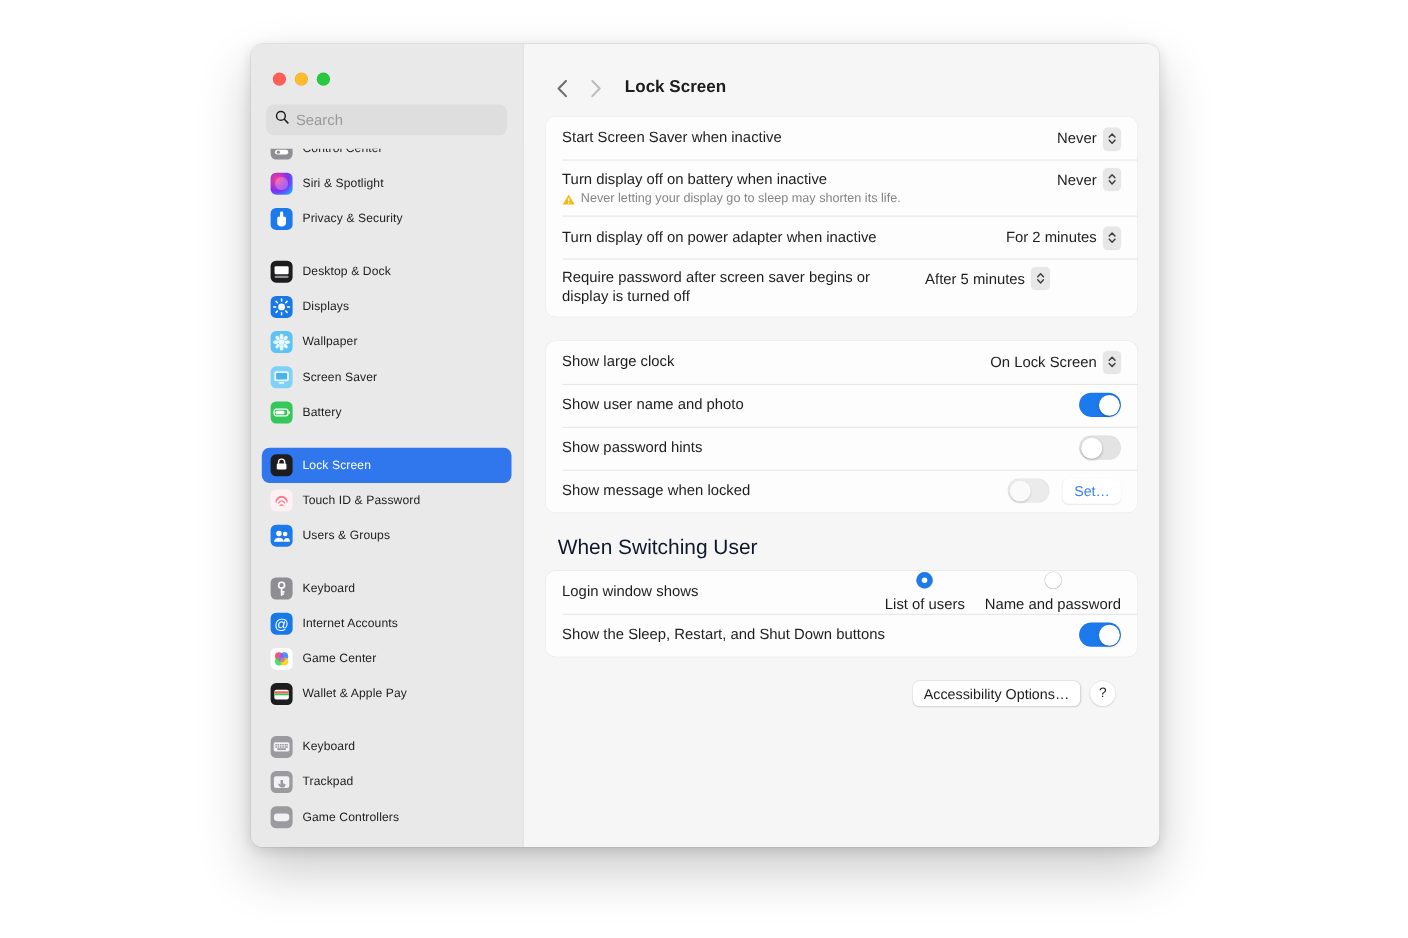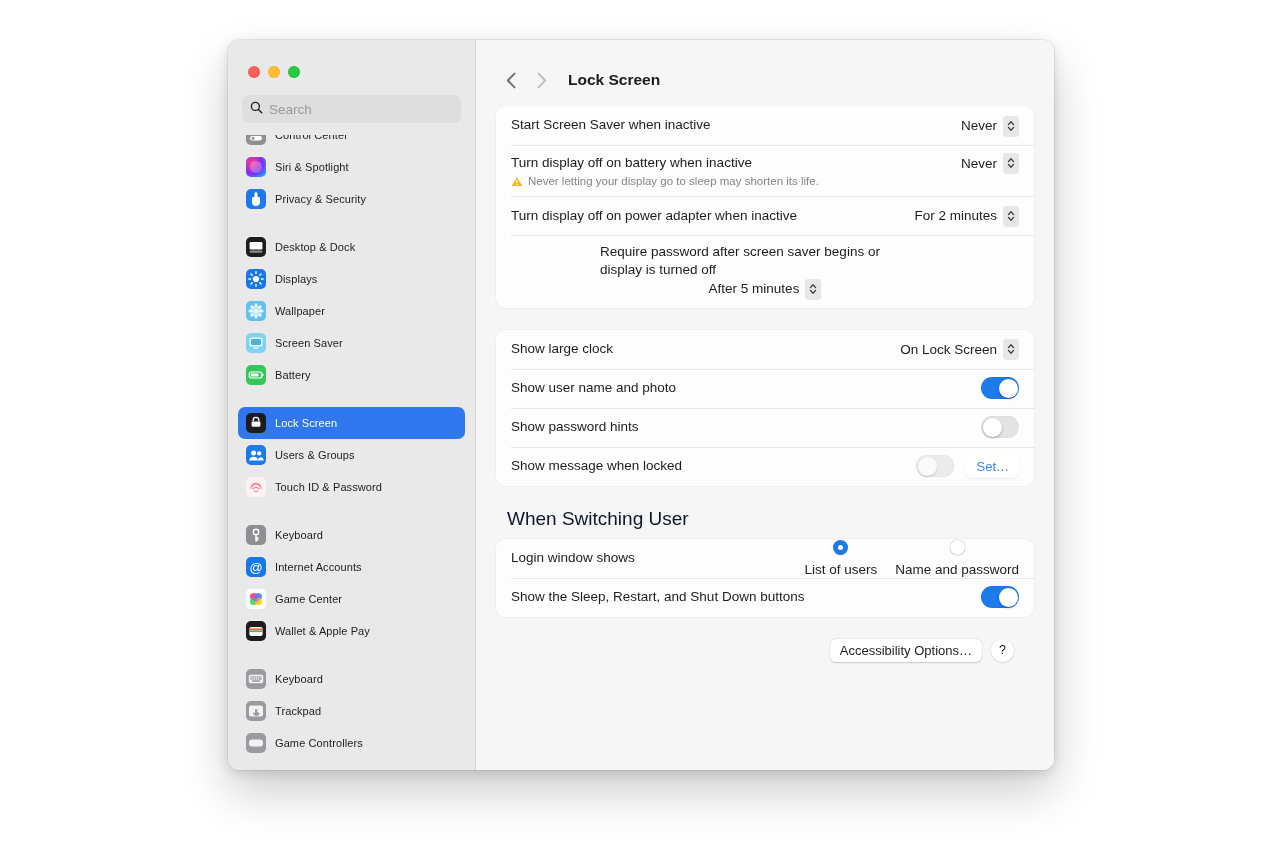--- a/index.html
+++ b/index.html
@@ -410,42 +410,42 @@
                   <circle cx="7.2" cy="15.2" r=".75"></circle>
                   <circle cx="9.1" cy="15.2" r=".75"></circle>
                   <circle cx="11" cy="15.2" r=".75"></circle>
                   <circle cx="12.9" cy="15.2" r=".75"></circle>
                 </g>
               </svg>
             </div>
             <span class="nav-label">Lock Screen</span>
           </div>
           <div class="nav-item">
-            <div class="app-icon" style="background: rgb(28, 122, 237);">
-              <svg width="20" height="20" viewBox="0 0 20 20" style="display:block">
-                <circle cx="7.6" cy="8" r="2.5" fill="#fff"></circle>
-                <circle cx="13.2" cy="8.4" r="2.1" fill="#fff"></circle>
-                <path d="M3.2 15.5c0-2.3 2-3.7 4.4-3.7s4.4 1.4 4.4 3.7z" fill="#fff"></path>
-                <path d="M12 15.5c0-1.9 1.1-3.3 3-3.3 1.5 0 2.6 1 2.6 3.3z" fill="#fff"></path>
-              </svg>
-            </div>
-            <span class="nav-label">Users &amp; Groups</span>
-          </div>
-          <div class="nav-item">
             <div class="app-icon" style="background: rgb(253, 241, 243);">
               <svg width="20" height="20" viewBox="0 0 20 20" style="display:block">
                 <g fill="none" stroke="#ef7d92" stroke-width="1.1" stroke-linecap="round">
                   <path d="M6.2 9.4a4.2 4.2 0 017.6 0"></path>
                   <path d="M7.2 12.2a3 3 0 015.6 0"></path>
                   <path d="M8.6 14.6a1.8 1.8 0 012.8 0"></path>
                   <path d="M5 11.4c0-3 2.2-5.2 5-5.2s5 2.2 5 5.2"></path>
                 </g>
               </svg>
             </div>
             <span class="nav-label">Touch ID &amp; Password</span>
+          </div>
+          <div class="nav-item">
+            <div class="app-icon" style="background: rgb(28, 122, 237);">
+              <svg width="20" height="20" viewBox="0 0 20 20" style="display:block">
+                <circle cx="7.6" cy="8" r="2.5" fill="#fff"></circle>
+                <circle cx="13.2" cy="8.4" r="2.1" fill="#fff"></circle>
+                <path d="M3.2 15.5c0-2.3 2-3.7 4.4-3.7s4.4 1.4 4.4 3.7z" fill="#fff"></path>
+                <path d="M12 15.5c0-1.9 1.1-3.3 3-3.3 1.5 0 2.6 1 2.6 3.3z" fill="#fff"></path>
+              </svg>
+            </div>
+            <span class="nav-label">Users &amp; Groups</span>
           </div>
           <div class="nav-gap"></div>
           <div class="nav-item">
             <div class="app-icon" style="background: rgb(142, 142, 147);">
               <svg width="20" height="20" viewBox="0 0 20 20" style="display:block">
                 <circle cx="10" cy="7" r="2.7" fill="none" stroke="#fff" stroke-width="1.5"></circle>
                 <path d="M10 9.7v6.4M10 13h2.2M10 15h1.8" stroke="#fff" stroke-width="1.5" stroke-linecap="round"></path>
               </svg>
             </div>
             <span class="nav-label">Keyboard</span>
@@ -586,21 +586,21 @@
                 <span class="chev-box">
                   <svg width="8" height="12" viewBox="0 0 8 12">
                     <polyline points="1.4,4.6 4,1.8 6.6,4.6" fill="none" stroke="#3c3c43" stroke-width="1.3" stroke-linecap="round" stroke-linejoin="round"></polyline>
                     <polyline points="1.4,7.4 4,10.2 6.6,7.4" fill="none" stroke="#3c3c43" stroke-width="1.3" stroke-linecap="round" stroke-linejoin="round"></polyline>
                   </svg>
                 </span>
               </div>
             </div>
           </div>
           <div class="row stacked">
-            <div class="row-top" style="display: flex; align-items: center; width: 100%; flex-direction: column;">
+            <div class="row-top" style="display: flex; align-items: flex-start; width: 100%;">
               <div class="row-label" style="max-width: 330px;">Require password after screen saver begins or display is turned off</div>
               <div class="popup">
                 <span>After 5 minutes</span>
                 <span class="chev-box">
                   <svg width="8" height="12" viewBox="0 0 8 12">
                     <polyline points="1.4,4.6 4,1.8 6.6,4.6" fill="none" stroke="#3c3c43" stroke-width="1.3" stroke-linecap="round" stroke-linejoin="round"></polyline>
                     <polyline points="1.4,7.4 4,10.2 6.6,7.4" fill="none" stroke="#3c3c43" stroke-width="1.3" stroke-linecap="round" stroke-linejoin="round"></polyline>
                   </svg>
                 </span>
               </div>

